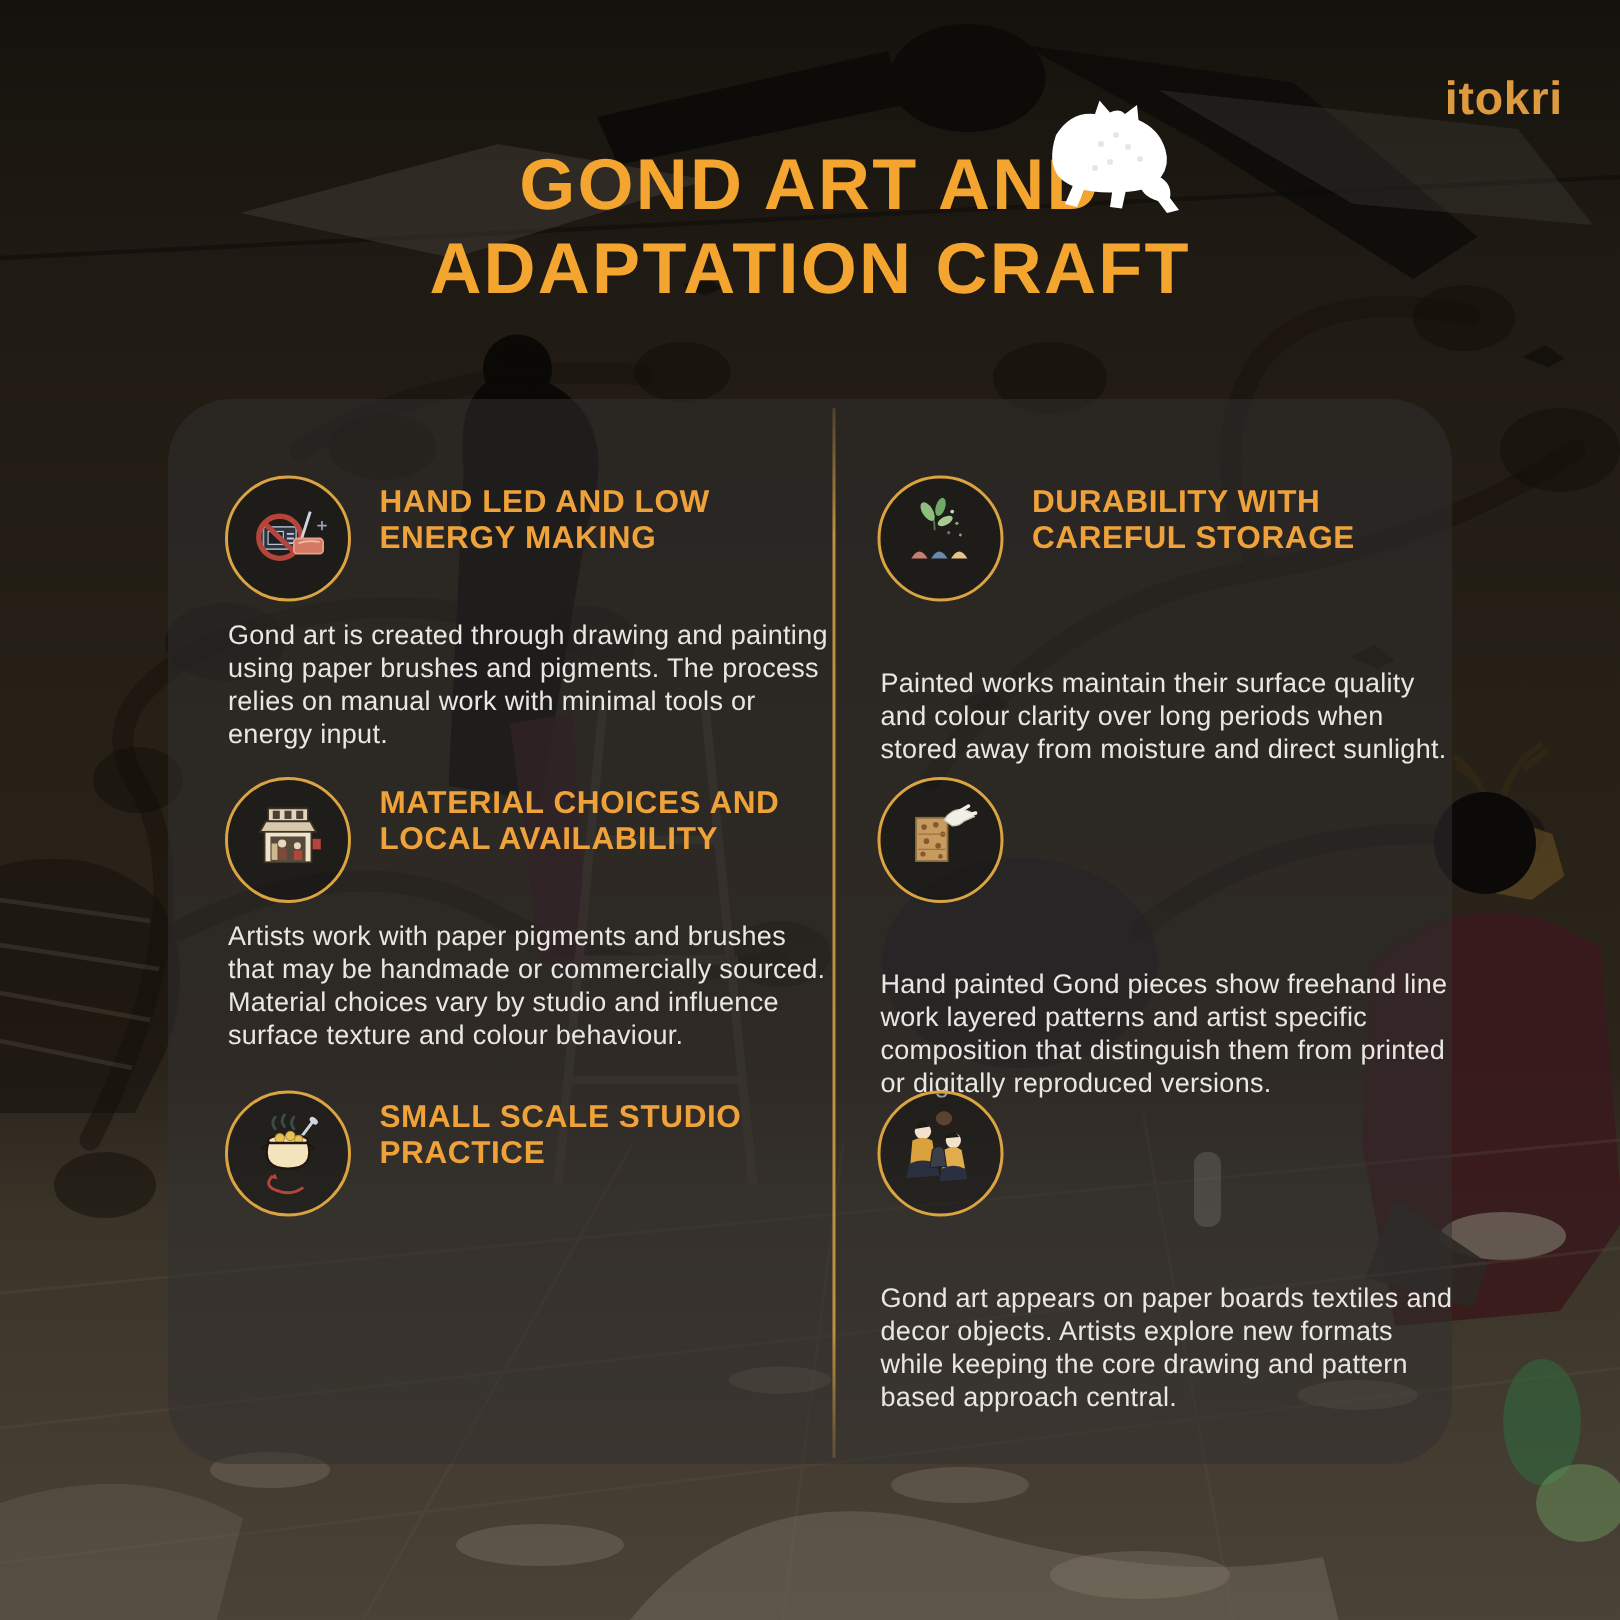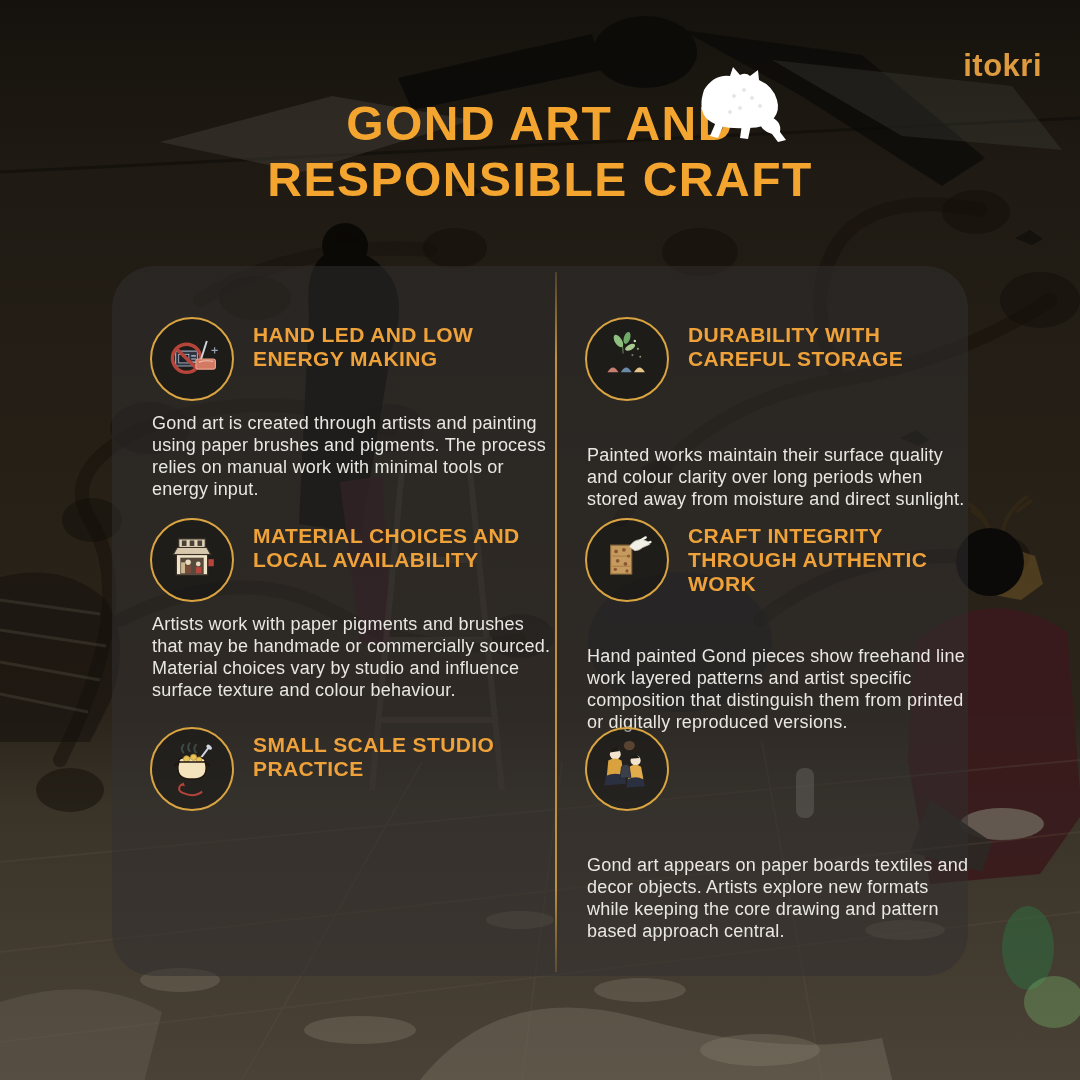--- a/index.html
+++ b/index.html
@@ -162,21 +162,21 @@
     <path d="M0 1002 q90 -30 162 10 l-20 78 H0 z" fill="#7d7567" opacity="0.25"></path>
     <ellipse cx="1028" cy="948" rx="26" ry="42" fill="#2f6b3f" opacity="0.55"></ellipse>
     <ellipse cx="1054" cy="1002" rx="30" ry="26" fill="#77b06a" opacity="0.38"></ellipse>
     <rect x="796" y="768" width="18" height="50" rx="8" fill="#cfd3cd" opacity="0.32"></rect>
   </svg>
 
   <div class="logo">itokri</div>
 
   <div class="title">
     <div>GOND ART AND</div>
-    <div>RESPONSIBLE CRAFT</div>
+    <div>ADAPTATION CRAFT</div>
   </div>
 
   <svg class="cat" viewBox="0 0 118 92" aria-hidden="true">
     <g fill="#ffffff">
       <path d="M18 34 q10 -16 26 -14 l3 -9 7 8 q6 -3 10 1 l8 -6 1 10 q14 6 18 20 q3 10 -3 18 q-8 10 -26 10 q-30 2 -42 -10 q-8 -10 -2 -28 z"></path>
       <circle cx="70" cy="52" r="17"></circle>
       <path d="M82 60 q14 4 12 16 l6 8 -8 2 -6 -8 q-12 -4 -12 -12 z"></path>
       <path d="M30 66 l-6 14 8 2 6 -14 z"></path>
       <path d="M56 68 l-2 14 8 1 3 -14 z"></path>
     </g>
@@ -203,21 +203,21 @@
           <circle cx="34" cy="40" r="18" fill="none" stroke="#b5443a" stroke-width="4.5"></circle>
           <path d="M21 28 L47 53" stroke="#b5443a" stroke-width="4.5"></path>
           <path d="M60 18 L52 43" stroke="#cfd6e0" stroke-width="2.5"></path>
           <rect x="46" y="41" width="25" height="13" rx="3" fill="#d57a62" stroke="#e8a08c" stroke-width="1.5"></rect>
           <path d="M50 45 q8 -3 18 -1" stroke="#efc0ae" stroke-width="1.5" fill="none"></path>
           <path d="M66 30 h8 M70 26 v8" stroke="#9aa3b5" stroke-width="1.5"></path>
         </svg>
       </div>
       <h3 class="sec-title">HAND LED AND LOW ENERGY MAKING</h3>
     </div>
-    <p class="sec-body">Gond art is created through artists and painting using paper brushes and pigments. The process relies on manual work with minimal tools or energy input.</p>
+    <p class="sec-body">Gond art is created through drawing and painting using paper brushes and pigments. The process relies on manual work with minimal tools or energy input.</p>
   </div>
 
   <div class="section w-right" style="left:585px;top:317px;">
     <div class="sec-head">
       <div class="icon-ring">
         <svg viewBox="0 0 82 82">
           <path d="M36 34 q0 -14 -6 -20" stroke="#5d7a52" stroke-width="1.5" fill="none"></path>
           <ellipse cx="30" cy="18" rx="4.5" ry="9" fill="#8FBF7F" transform="rotate(-32 30 18)"></ellipse>
           <ellipse cx="41" cy="14" rx="4" ry="8" fill="#6FA868" transform="rotate(18 41 14)"></ellipse>
           <ellipse cx="45" cy="26" rx="3.5" ry="7" fill="#A8C98F" transform="rotate(62 45 26)"></ellipse>
@@ -273,21 +273,20 @@
               <circle cx="26" cy="53" r="2.2"></circle>
               <circle cx="41" cy="55" r="2"></circle>
           </g>
           <g stroke="#a3713c" stroke-width="1" fill="none">
             <path d="M22 36 h23 M22 49 h23"></path>
           </g>
           <path d="M44 24 q6 -10 16 -9 q8 1 10 6 l-9 4 q-4 4 -10 4 z" fill="#F2EFE6" stroke="#c9c2b2" stroke-width="1"></path>
           <path d="M58 16 l7 -4 M63 20 l8 -2" stroke="#F2EFE6" stroke-width="3" stroke-linecap="round"></path>
         </svg>
       </div>
-      <h3 class="sec-title">CRAFT INTEGRITY THROUGH AUTHENTIC WORK</h3>
     </div>
     <p class="sec-body">Hand painted Gond pieces show freehand line work layered patterns and artist specific composition that distinguish them from printed or digitally reproduced versions.</p>
   </div>
 
   <div class="section w-left row3" style="left:150px;top:727px;">
     <div class="sec-head">
       <div class="icon-ring">
         <svg viewBox="0 0 82 82">
           <g stroke="#3d4a45" stroke-width="2.5" fill="none" stroke-linecap="round">
             <path d="M30 10 q-4 5 0 10"></path>

